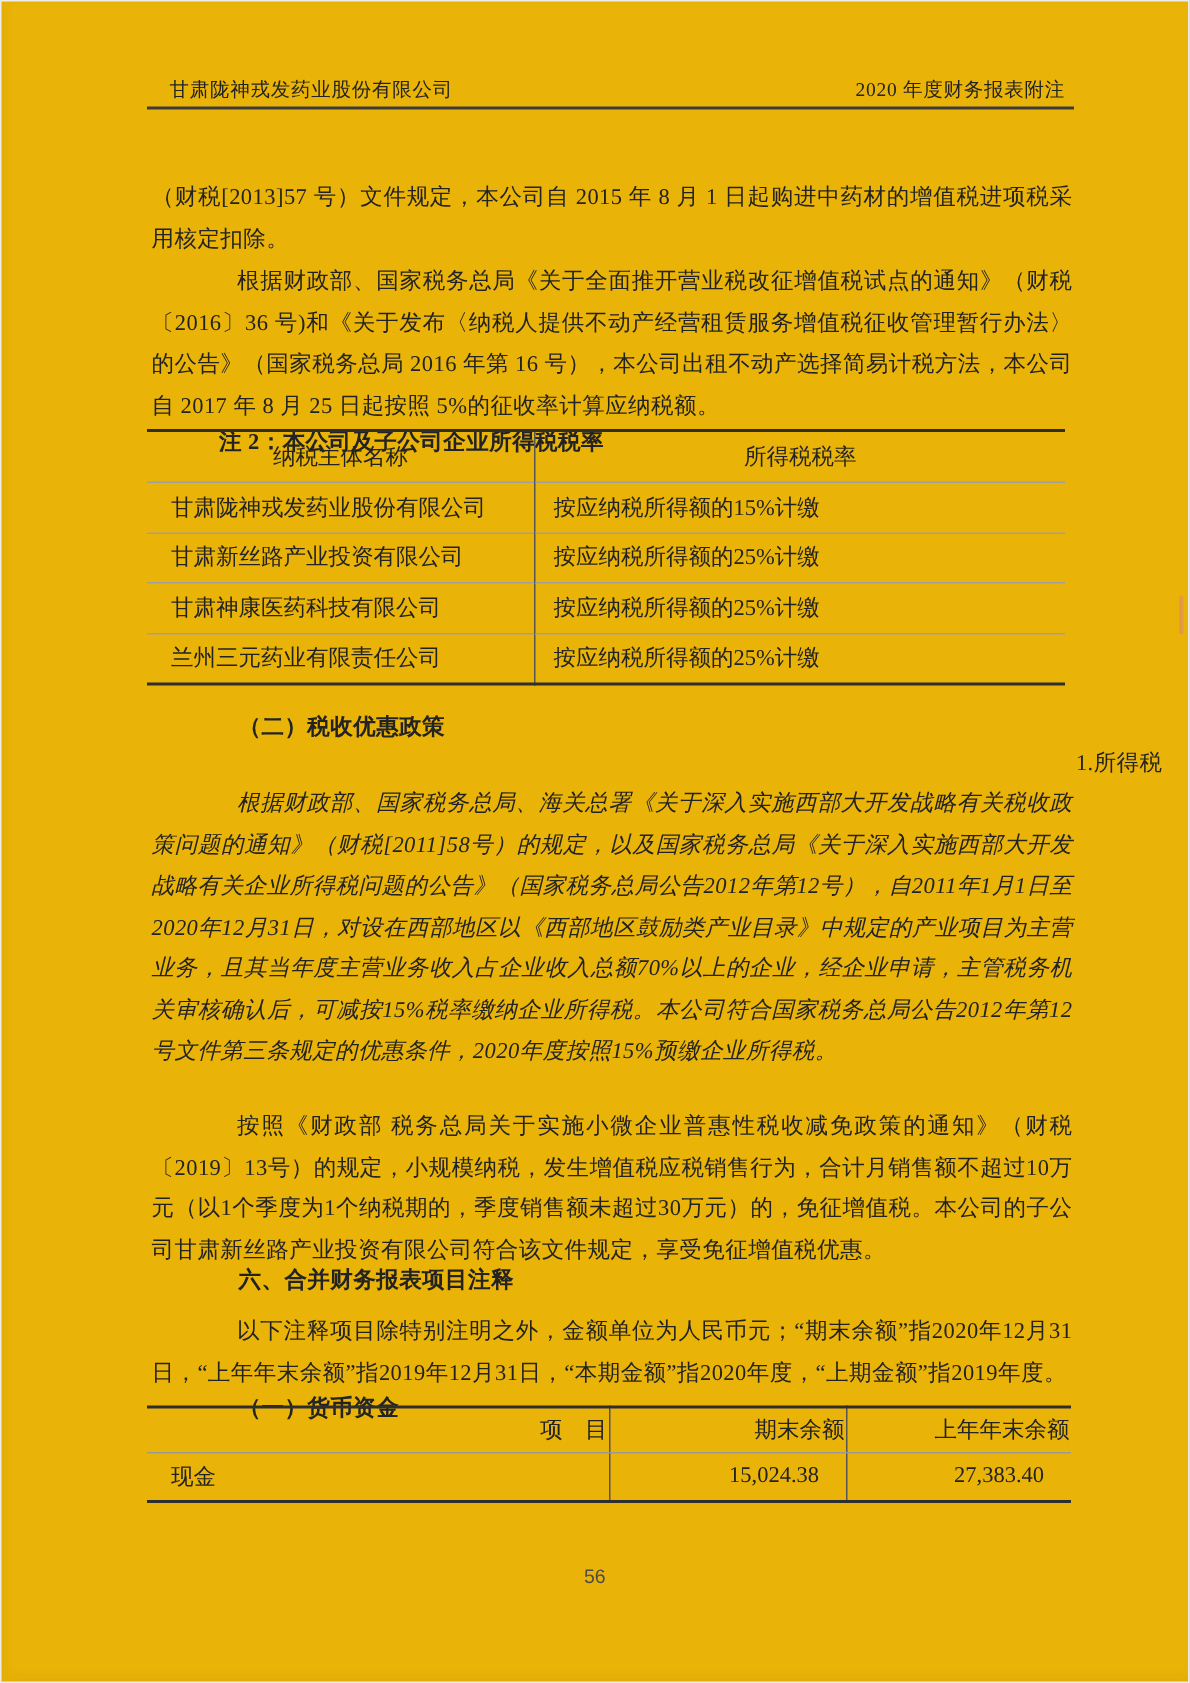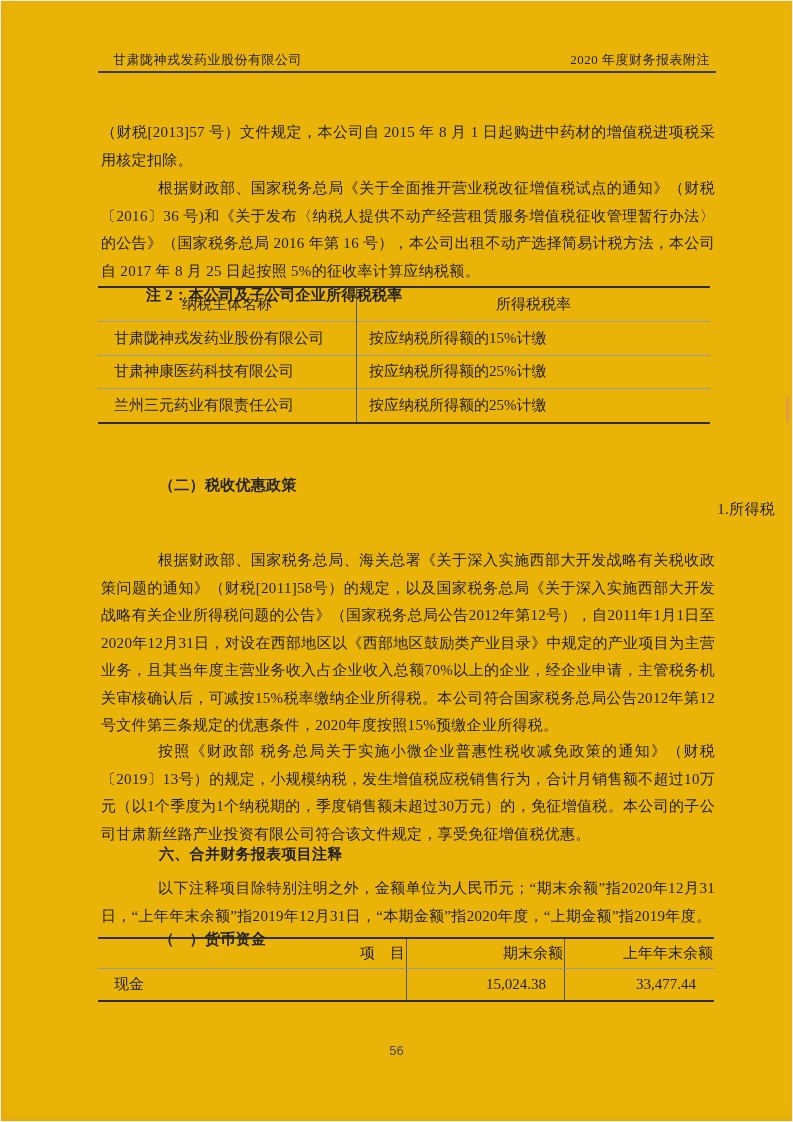--- a/index.html
+++ b/index.html
@@ -73,51 +73,55 @@
         <th class="c1">纳税主体名称</th>
         <th>所得税税率</th>
       </tr>
     </thead>
     <tbody>
       <tr>
         <td class="c1">甘肃陇神戎发药业股份有限公司</td>
         <td class="c2">按应纳税所得额的15%计缴</td>
       </tr>
       <tr>
+        <td class="c1">甘肃新丝路产业投资有限公司</td>
+        <td class="c2">按应纳税所得额的25%计缴</td>
+      </tr>
+      <tr>
         <td class="c1">甘肃神康医药科技有限公司</td>
         <td class="c2">按应纳税所得额的25%计缴</td>
       </tr>
       <tr>
         <td class="c1">兰州三元药业有限责任公司</td>
         <td class="c2">按应纳税所得额的25%计缴</td>
       </tr>
     </tbody>
   </table>
 
   <div class="bl heading" style="top:443px;">（二）税收优惠政策</div>
   <div class="bl subheading" style="top:467px;">1.所得税</div>
-  <div class="bl ind" style="top:518px;">根据财政部、国家税务总局、海关总署《关于深入实施西部大开发战略有关税收政策问题的通知》（财税[2011]58号）的规定，以及国家税务总局《关于深入实施西部大开发战略有关企业所得税问题的公告》（国家税务总局公告2012年第12号），自2011年1月1日至2020年12月31日，对设在西部地区以《西部地区鼓励类产业目录》中规定的产业项目为主营业务，且其当年度主营业务收入占企业收入总额70%以上的企业，经企业申请，主管税务机关审核确认后，可减按15%税率缴纳企业所得税。本公司符合国家税务总局公告2012年第12号文件第三条规定的优惠条件，2020年度按照15%预缴企业所得税。</div>
+  <div class="bl ind" style="top:494px;font-style:italic;">根据财政部、国家税务总局、海关总署《关于深入实施西部大开发战略有关税收政策问题的通知》（财税[2011]58号）的规定，以及国家税务总局《关于深入实施西部大开发战略有关企业所得税问题的公告》（国家税务总局公告2012年第12号），自2011年1月1日至2020年12月31日，对设在西部地区以《西部地区鼓励类产业目录》中规定的产业项目为主营业务，且其当年度主营业务收入占企业收入总额70%以上的企业，经企业申请，主管税务机关审核确认后，可减按15%税率缴纳企业所得税。本公司符合国家税务总局公告2012年第12号文件第三条规定的优惠条件，2020年度按照15%预缴企业所得税。</div>
   <div class="bl ind" style="top:709px;">按照《财政部 税务总局关于实施小微企业普惠性税收减免政策的通知》（财税〔2019〕13号）的规定，小规模纳税，发生增值税应税销售行为，合计月销售额不超过10万元（以1个季度为1个纳税期的，季度销售额未超过30万元）的，免征增值税。本公司的子公司甘肃新丝路产业投资有限公司符合该文件规定，享受免征增值税优惠。</div>
   <div class="bl heading" style="top:812px;">六、合并财务报表项目注释</div>
   <div class="bl ind" style="top:846px;">以下注释项目除特别注明之外，金额单位为人民币元；“期末余额”指2020年12月31日，“上年年末余额”指2019年12月31日，“本期金额”指2020年度，“上期金额”指2019年度。</div>
   <div class="bl heading" style="top:897px;">（一）货币资金</div>
 
   <table class="t2">
     <thead>
       <tr>
         <th class="k1 k1x">项　目</th>
         <th class="k2 k1x">期末余额</th>
         <th>上年年末余额</th>
       </tr>
     </thead>
     <tbody>
       <tr>
         <td class="k1 k1x name">现金</td>
         <td class="k2 k1x num">15,024.38</td>
-        <td class="num">33,477.44</td>
+        <td class="num">27,383.40</td>
       </tr>
     </tbody>
   </table>
 
   <div class="pageno">56</div>
   <div class="artifact"></div>
 
 </div>
 
 </body></html>

